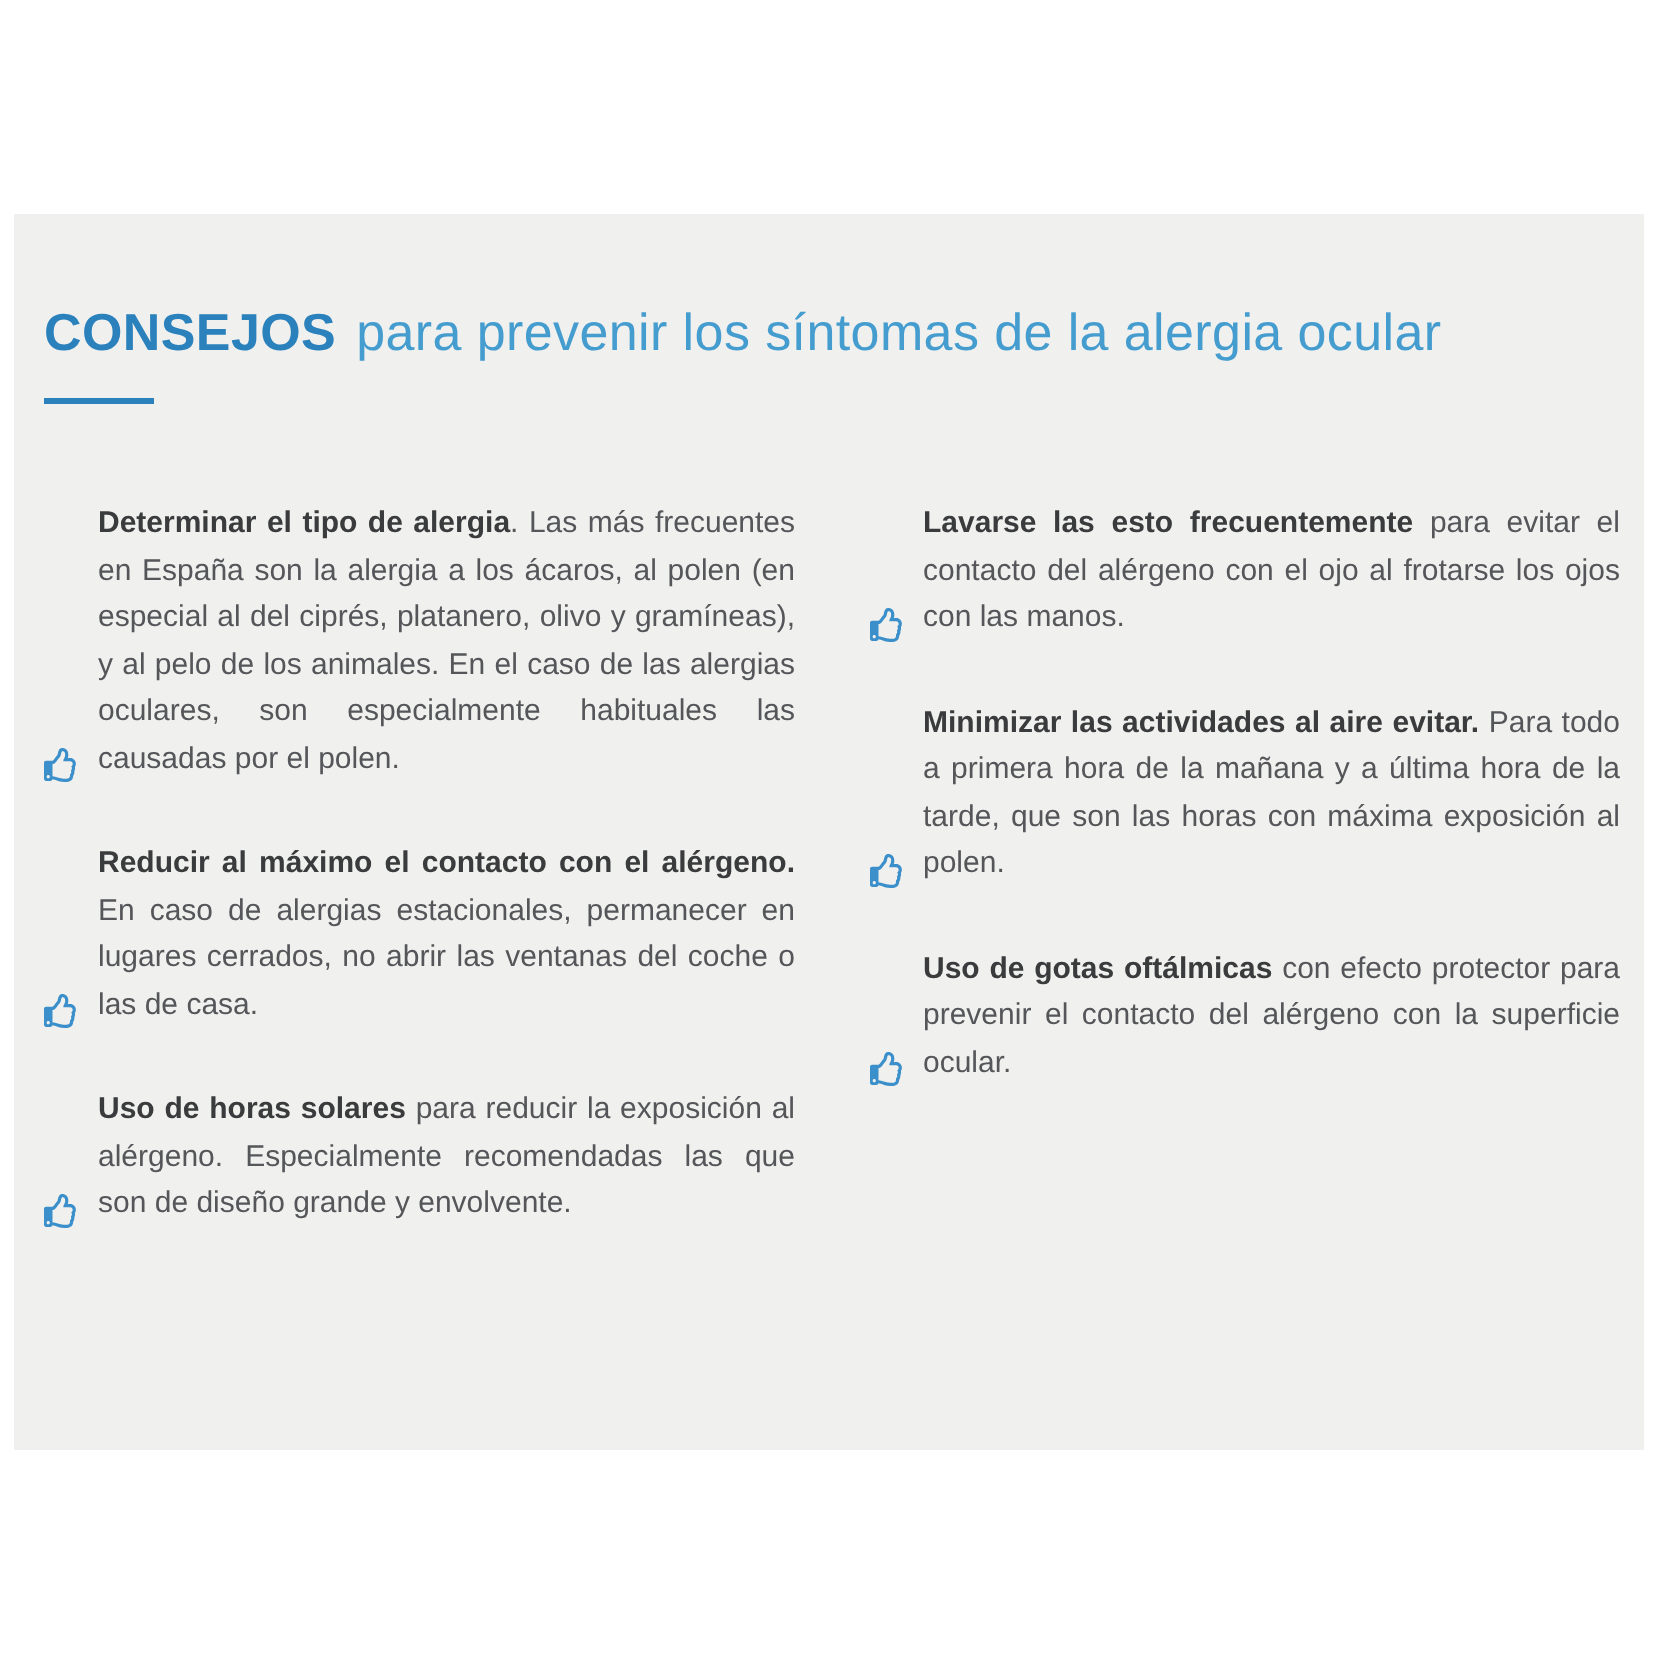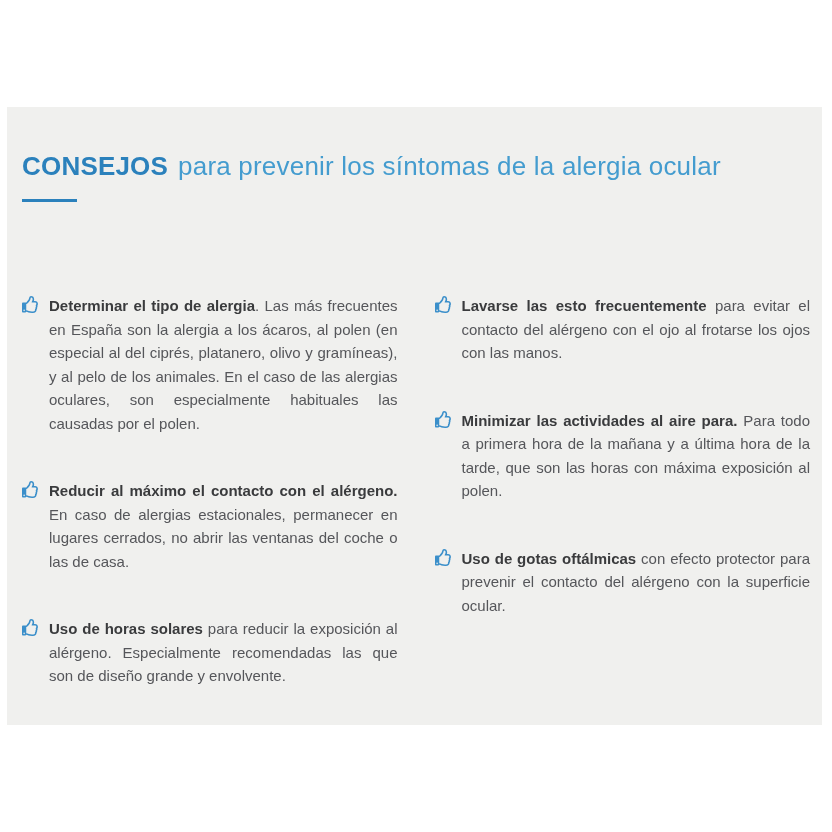--- a/index.html
+++ b/index.html
@@ -66,23 +66,22 @@
     display: flex;
     gap: 37px;
     margin-top: 48px;
   }
   .col {
     flex: 1;
     min-width: 0;
   }
   .tip {
     display: flex;
-    align-items: flex-start;
+    align-items: flex-end;
     margin-bottom: 29px;
-    margin-top: 44px;
   }
   .tip-icon {
     flex: 0 0 17px;
     width: 17px;
     height: 17px;
     margin: 2px 10px 0 0;
     color: var(--icon_color, #3b8fca);
   }
   .tip-icon svg {
     display: block;
@@ -150,21 +149,21 @@
                 </svg>
             </span>
             <p><strong>Lavarse las esto frecuentemente</strong><span> para evitar el contacto del alérgeno con el ojo al frotarse los ojos con las manos.</span></p>
           </div>
           <div class="tip">
             <span class="tip-icon">
               <svg viewBox="0 0 512 512" aria-hidden="true">
                   <path fill="currentColor" d="M466.27 286.69C475.04 271.84 480 256 480 236.85c0-44.015-37.218-85.58-85.82-85.58H357.7c4.92-12.81 8.85-28.13 8.85-46.54C366.55 31.936 328.86 0 271.28 0c-61.607 0-58.093 94.933-71.76 108.6-22.747 22.747-49.615 66.447-68.76 83.4H32c-17.673 0-32 14.327-32 32v240c0 17.673 14.327 32 32 32h64c14.893 0 27.408-10.174 30.978-23.95 44.509 1.001 75.06 39.94 177.802 39.94 7.22 0 15.22.01 22.22.01 77.117 0 111.986-39.423 112.94-95.33 13.319-18.425 20.299-43.122 17.34-66.99 9.854-18.452 13.664-40.343 8.99-62.99zm-61.75 53.83c12.56 21.13 1.26 49.41-13.94 57.57 7.7 48.78-17.608 65.9-53.12 65.9h-37.82c-71.639 0-118.029-37.82-171.64-37.82V240h10.92c28.36 0 67.98-70.89 94.54-97.46 28.36-28.36 18.91-75.63 37.82-94.54 47.27 0 47.27 32.98 47.27 56.73 0 39.17-28.36 56.72-28.36 94.54h103.99c21.11 0 37.73 18.91 37.82 37.82.09 18.9-12.82 37.81-22.27 37.81 13.489 14.555 16.371 45.236-5.21 65.62zM88 432c0 13.255-10.745 24-24 24s-24-10.745-24-24 10.745-24 24-24 24 10.745 24 24z"></path>
                 </svg>
             </span>
-            <p><strong>Minimizar las actividades al aire para.</strong><span> Para todo a primera hora de la mañana y a última hora de la tarde, que son las horas con máxima exposición al polen.</span></p>
+            <p><strong>Minimizar las actividades al aire evitar.</strong><span> Para todo a primera hora de la mañana y a última hora de la tarde, que son las horas con máxima exposición al polen.</span></p>
           </div>
           <div class="tip">
             <span class="tip-icon">
               <svg viewBox="0 0 512 512" aria-hidden="true">
                   <path fill="currentColor" d="M466.27 286.69C475.04 271.84 480 256 480 236.85c0-44.015-37.218-85.58-85.82-85.58H357.7c4.92-12.81 8.85-28.13 8.85-46.54C366.55 31.936 328.86 0 271.28 0c-61.607 0-58.093 94.933-71.76 108.6-22.747 22.747-49.615 66.447-68.76 83.4H32c-17.673 0-32 14.327-32 32v240c0 17.673 14.327 32 32 32h64c14.893 0 27.408-10.174 30.978-23.95 44.509 1.001 75.06 39.94 177.802 39.94 7.22 0 15.22.01 22.22.01 77.117 0 111.986-39.423 112.94-95.33 13.319-18.425 20.299-43.122 17.34-66.99 9.854-18.452 13.664-40.343 8.99-62.99zm-61.75 53.83c12.56 21.13 1.26 49.41-13.94 57.57 7.7 48.78-17.608 65.9-53.12 65.9h-37.82c-71.639 0-118.029-37.82-171.64-37.82V240h10.92c28.36 0 67.98-70.89 94.54-97.46 28.36-28.36 18.91-75.63 37.82-94.54 47.27 0 47.27 32.98 47.27 56.73 0 39.17-28.36 56.72-28.36 94.54h103.99c21.11 0 37.73 18.91 37.82 37.82.09 18.9-12.82 37.81-22.27 37.81 13.489 14.555 16.371 45.236-5.21 65.62zM88 432c0 13.255-10.745 24-24 24s-24-10.745-24-24 10.745-24 24-24 24 10.745 24 24z"></path>
                 </svg>
             </span>
             <p><strong>Uso de gotas oftálmicas</strong><span> con efecto protector para prevenir el contacto del alérgeno con la superficie ocular.</span></p>
           </div>
         </div>

